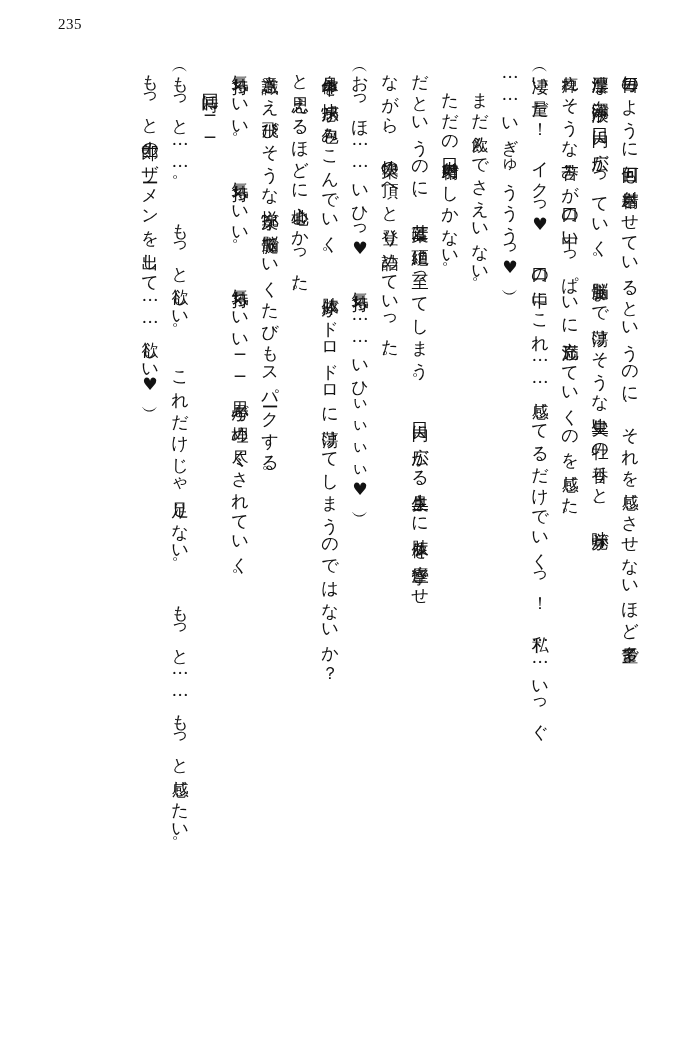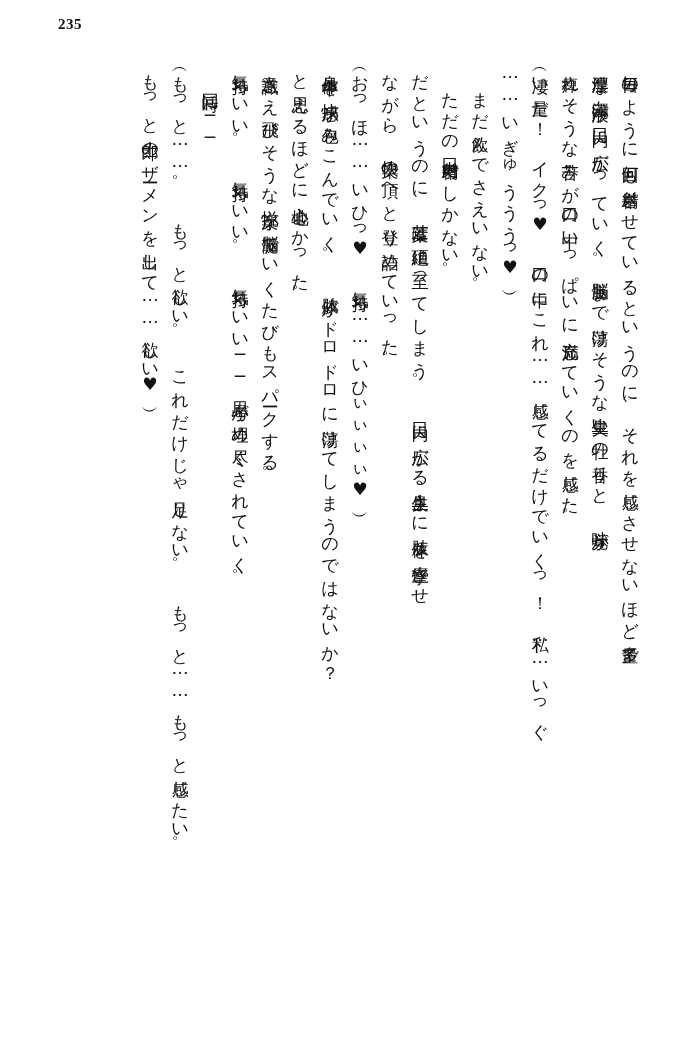--- a/index.html
+++ b/index.html
@@ -19,21 +19,20 @@
     box-sizing: border-box;
   }
   .page-number {
     position: absolute;
     top: 16px;
     left: 58px;
     font-size: 15px;
     color: #111111;
     letter-spacing: 0.5px;
     font-family: "Liberation Serif", "DejaVu Serif", serif;
-    font-weight: bold;
   }
   .text-body {
     position: absolute;
     top: 62px;
     right: 48px;
     bottom: 36px;
     left: 40px;
     display: flex;
     flex-direction: row-reverse;
     align-items: flex-start;

